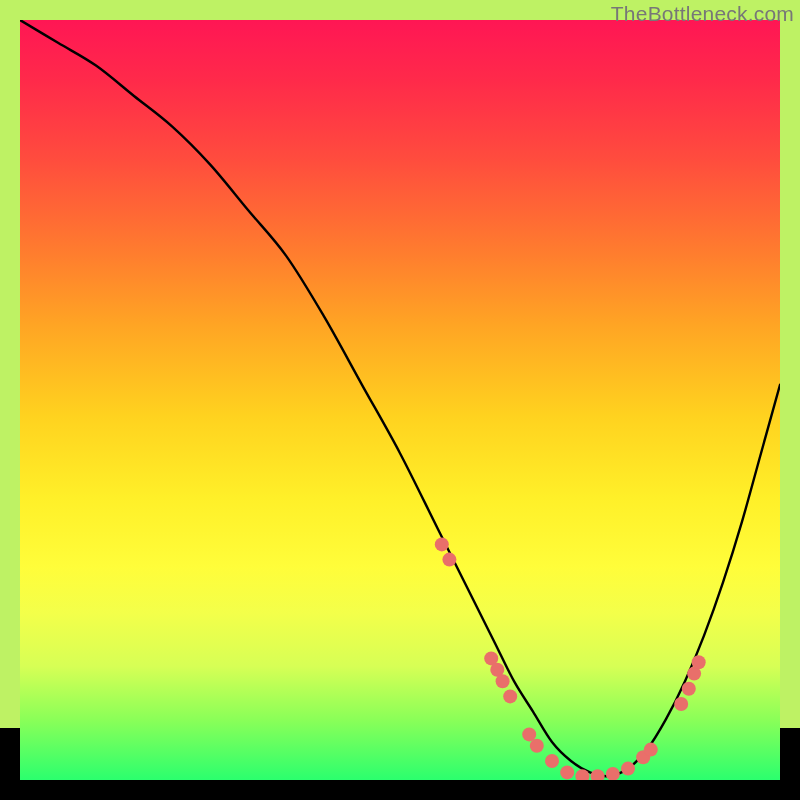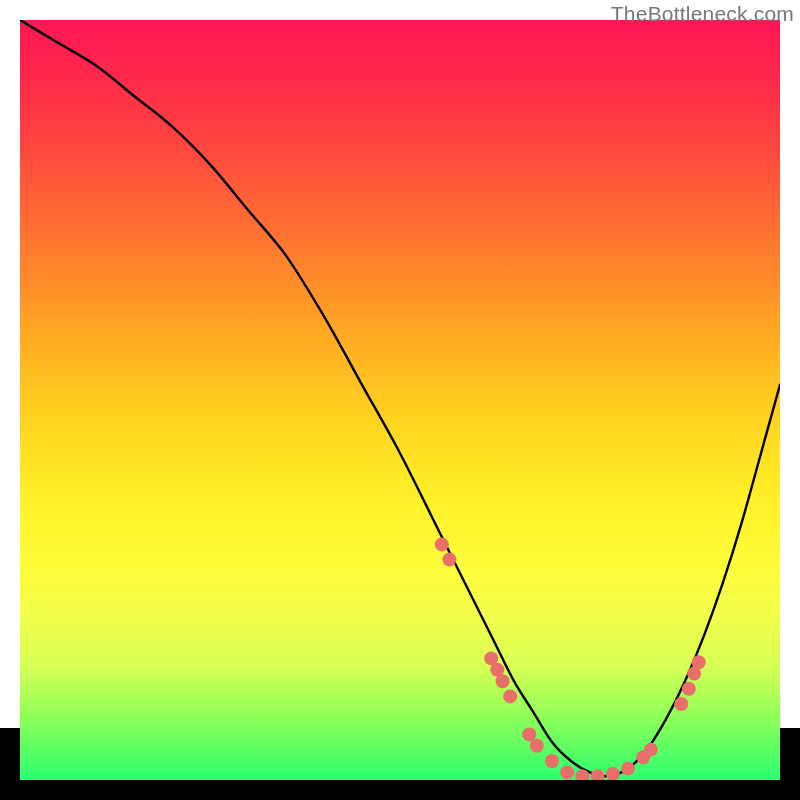--- a/index.html
+++ b/index.html
@@ -10,21 +10,21 @@
     height: 800px;
     overflow: hidden;
     position: relative;
   }
   .frame {
     position: absolute;
     left: 0;
     top: 0;
     width: 800px;
     height: 728px;
-    background: #ffffff;
+    background: #bef264;
   }
   .plot-area {
     position: absolute;
     left: 20px;
     top: 20px;
     width: 760px;
     height: 760px;
     
     background: linear-gradient(to bottom,
       #ff1654 0%,

